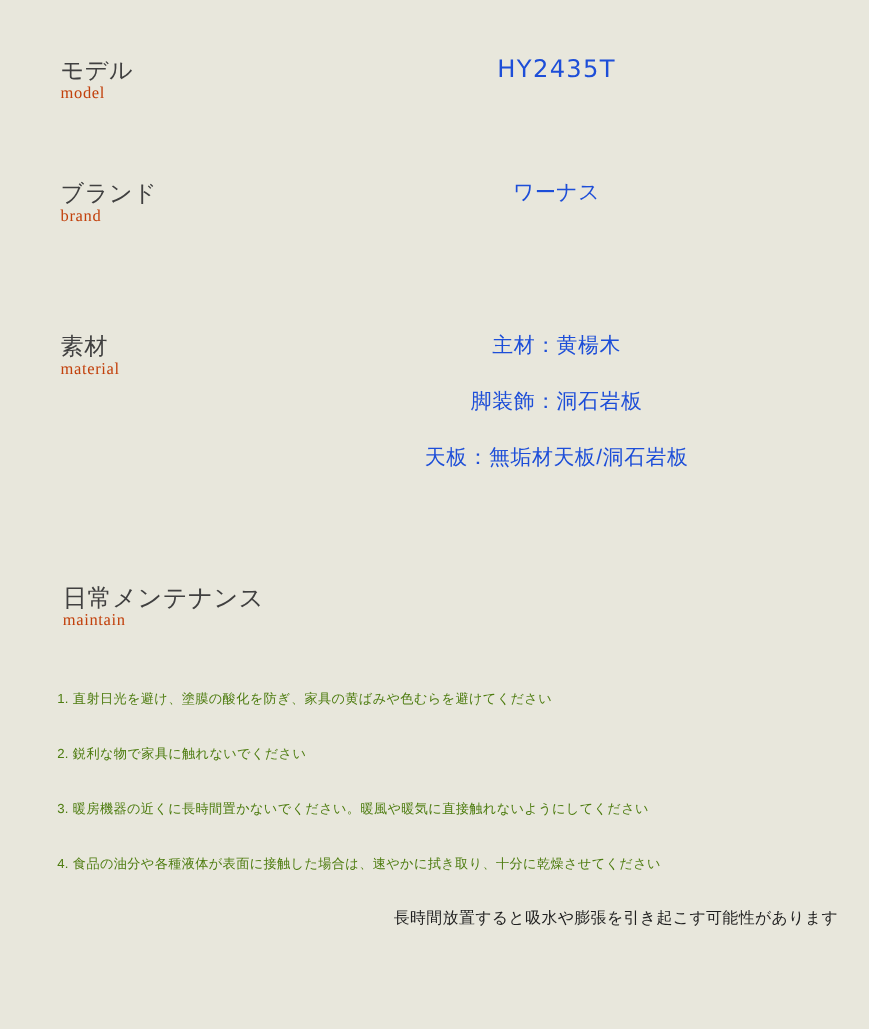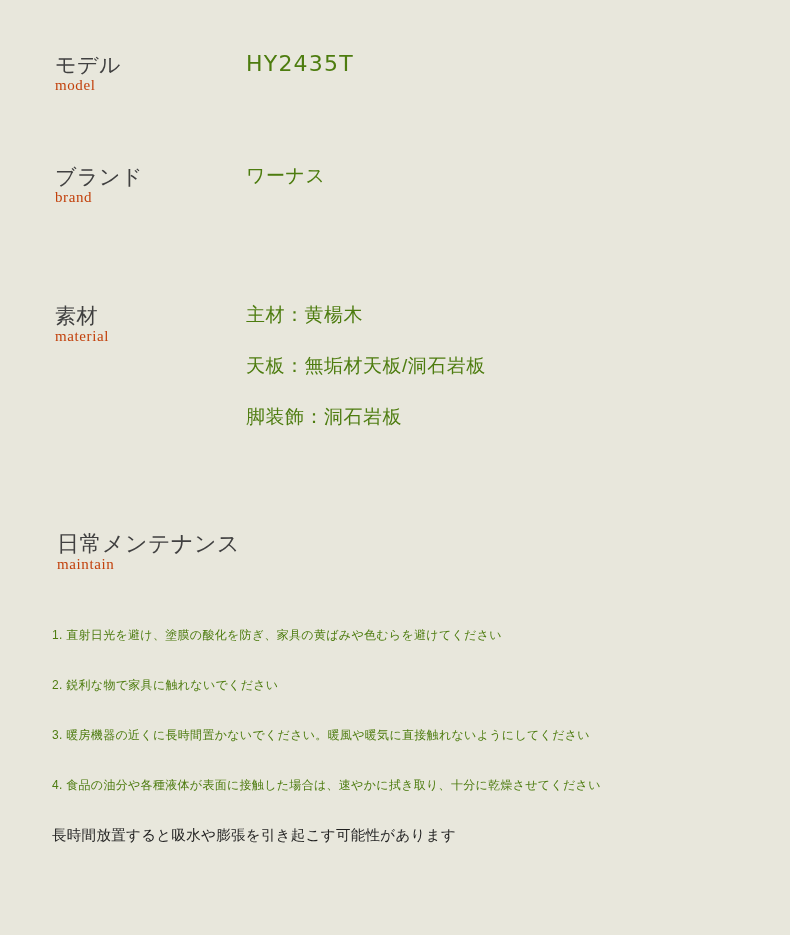--- a/index.html
+++ b/index.html
@@ -54,22 +54,23 @@
   .value-block {
     position: absolute;
     left: 246px;
     top: 0;
     width: 520px;
   }
   .value-line {
     font-size: 19px;
     line-height: 24px;
     letter-spacing: 0.5px;
-    color: #4d7c0f;
+    color: #1d4ed8;
     white-space: nowrap;
+    text-align: center;
   }
   .value-line + .value-line {
     margin-top: 27px;
   }
   .value-model {
     font-size: 22px;
     letter-spacing: 1.2px;
     font-family: "DejaVu Sans", sans-serif;
   }
 
@@ -105,20 +106,21 @@
   .maint-item.wrapline {
     margin-bottom: 0;
   }
   .maint-tail {
     font-size: 14.5px;
     line-height: 20px;
     letter-spacing: 0.3px;
     color: #1f1f1f;
     margin-top: 30px;
     white-space: nowrap;
+    text-align: right;
   }
 </style>
 </head>
 <body>
 
 <div class="page">
 
   <div class="spec-row" id="row-model">
     <div class="label-block">
       <div class="label-jp">モデル</div>
@@ -139,22 +141,22 @@
     </div>
   </div>
 
   <div class="spec-row" id="row-material">
     <div class="label-block">
       <div class="label-jp">素材</div>
       <div class="label-en">material</div>
     </div>
     <div class="value-block">
       <div class="value-line">主材：黄楊木</div>
+      <div class="value-line">脚装飾：洞石岩板</div>
       <div class="value-line">天板：無垢材天板/洞石岩板</div>
-      <div class="value-line">脚装飾：洞石岩板</div>
     </div>
   </div>
 
   <div id="maintain-heading">
     <div class="label-jp">日常メンテナンス</div>
     <div class="label-en">maintain</div>
   </div>
 
   <div class="maint-list">
     <div class="maint-item">1. 直射日光を避け、塗膜の酸化を防ぎ、家具の黄ばみや色むらを避けてください</div>

